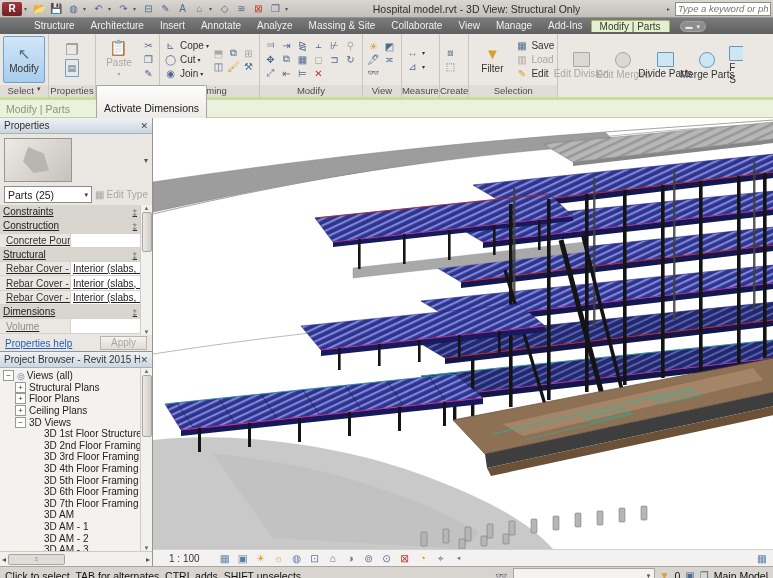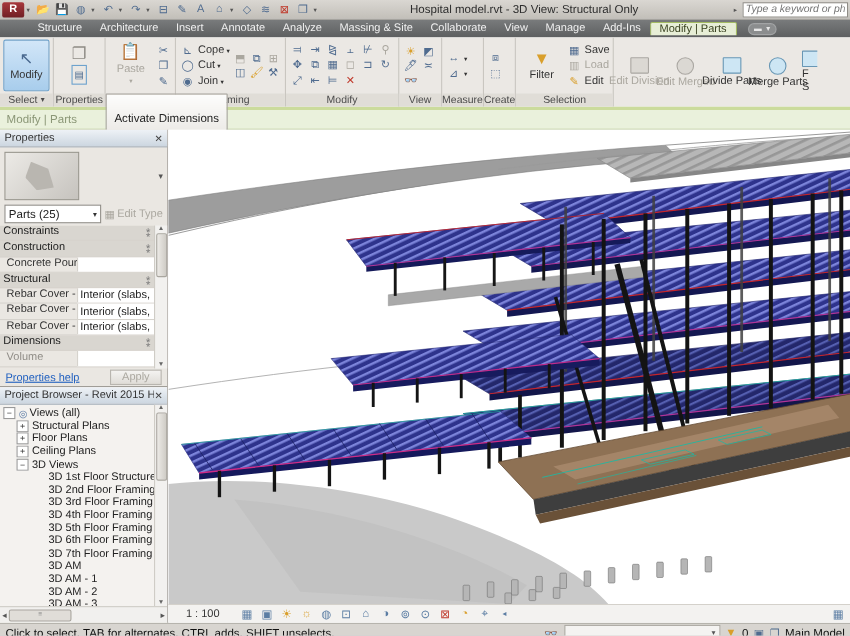--- a/index.html
+++ b/index.html
@@ -26,21 +26,21 @@
   .tab{padding:0 8px;line-height:12px;}
   .tab.active{background:#e7eed6;color:#38411f;border:1px solid #a3bb62;border-bottom:none;
     border-radius:2px 2px 0 0;line-height:11px;}
   .ribmin{margin-left:10px;background:#8b8d8e;border:1px solid #a2a4a5;border-radius:6px;color:#e8e8e8;
     font-size:7px;padding:0 5px;line-height:9px;display:inline-flex;gap:4px;align-items:center;}
 
   
   .ribbon{height:63px;background:#ebe8e4;display:flex;overflow:hidden;white-space:nowrap;}
   .panel{display:flex;flex-direction:column;border-right:1px solid #c9c6c0;flex:none;}
   .pbody{flex:1;display:flex;align-items:stretch;gap:2px;padding:2px 3px;}
-  .plabel{height:12px;font-size:9.5px;color:#4a4a4a;background:#e0ddd7;display:flex;align-items:center;
+  .plabel{height:12px;font-size:9.5px;color:#4a4a4a;background:#e0ddd7;display:flex;
     justify-content:center;gap:3px;}
   .bigbtn{width:40px;display:flex;flex-direction:column;align-items:center;justify-content:center;
     font-size:10px;color:#333;gap:1px;text-align:center;line-height:11px;}
   .bigbtn .bicon{font-size:15px;color:#49688e;line-height:16px;}
   .modifybtn{background:linear-gradient(#d2e6f8,#a8cdec);border:1px solid #6da2cd;border-radius:2px;}
   .dis,.dis *{color:#aaa79f !important;}
   .smicon{width:15px;height:13px;display:inline-flex;align-items:center;justify-content:center;
     font-size:10px;color:#4f6b8f;flex:none;}
   .gcol{display:flex;flex-direction:column;justify-content:center;gap:1px;}
   .grow{display:flex;align-items:center;gap:2px;font-size:10px;color:#333;}
@@ -70,21 +70,21 @@
   .prevbox{width:66px;height:42px;background:linear-gradient(135deg,#eceae6,#c6c3be);border:1px solid #9a978f;position:relative;overflow:hidden;}
   .prevshape{position:absolute;left:18px;top:8px;width:26px;height:26px;background:#b9b6b0;
     clip-path:polygon(20% 0,80% 25%,100% 90%,40% 100%,0 55%);}
   .prevdd{margin-left:auto;color:#555;font-size:8px;}
   .typerow{height:17px;display:flex;margin:0 4px 2px;gap:3px;font-size:10.5px;flex:none;align-items:center;}
   .typesel{flex:1;background:#fff;border:1px solid #8f8c86;display:flex;align-items:center;padding:0 3px;height:15px;}
   .typesel .dd{margin-left:auto;font-size:7px;color:#333;}
   .edittype{display:flex;align-items:center;gap:2px;font-size:10px;}
   .grid{flex:1;display:flex;min-height:0;}
   .gridrows{flex:1;font-size:10px;overflow:hidden;}
-  .gr{display:flex;height:13.3px;border-bottom:1px solid #d6d3cd;}
+  .gr{display:flex;height:13.3px;align-items:center;border-bottom:1px solid #d6d3cd;text-decoration:underline;}
   .gr.group{background:#d9d6d0;padding-left:3px;color:#222;}
   .gr.group .pin{margin-left:auto;margin-right:3px;color:#777;font-size:8px;}
   .gr .lbl{width:64px;padding-left:6px;overflow:hidden;white-space:nowrap;flex:none;color:#333;}
   .gr .lbl.dim{color:#908d87;}
   .gr .val{flex:1;height:100%;background:#fff;border-left:1px solid #d6d3cd;display:flex;
     align-items:center;padding:0 2px;overflow:hidden;white-space:nowrap;min-width:0;}
   .gr .val.outlined{outline:1px solid #555;outline-offset:-1px;}
   .vscroll{width:11px;background:#f2f1ef;border-left:1px solid #cfccc6;display:flex;flex-direction:column;
     align-items:center;font-size:6px;color:#666;flex:none;}
   .vthumb{width:8px;height:38px;background:linear-gradient(90deg,#eceae6,#cfccc6);border:1px solid #a9a69f;

